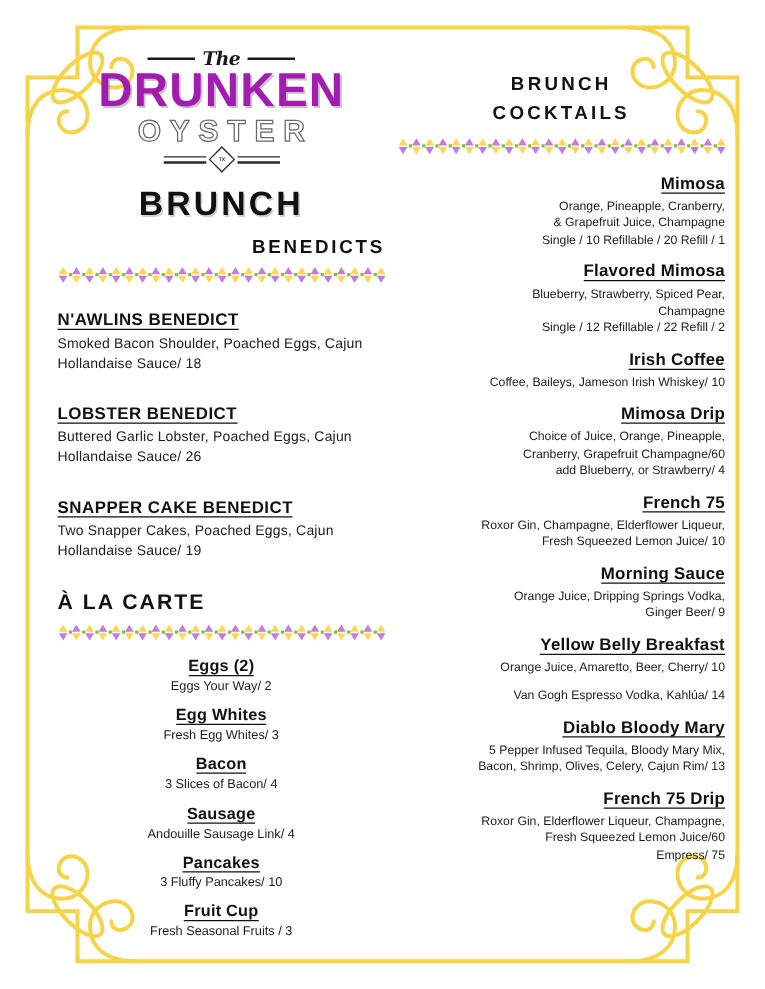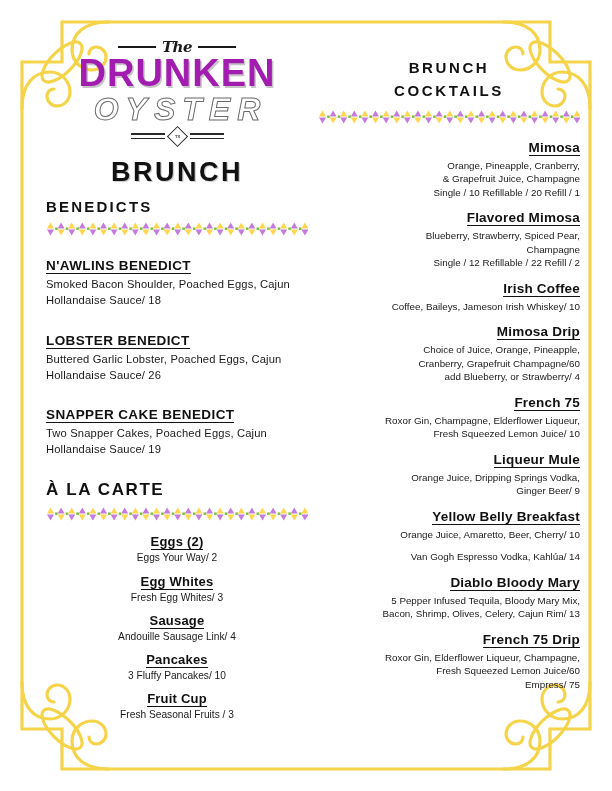--- a/index.html
+++ b/index.html
@@ -29,42 +29,42 @@
     font-style:italic;font-size:15px;font-weight:700;color:#1a1a1a;
     letter-spacing:-0.5px;line-height:1;
   }
   .logo-main{
     font-size:38px;font-weight:700;letter-spacing:1px;line-height:0.98;
     color:#a21caf;
     text-shadow:1.5px 1.5px 0 rgba(150,150,150,0.55);
     margin-top:-1px;
   }
   .logo-sub{
-    font-size:32px;font-weight:700;letter-spacing:7px;line-height:1.05;
+    font-size:24px;font-weight:700;letter-spacing:7px;line-height:1.05;
     color:transparent;
     -webkit-text-stroke:1px #6a6a6a;
-    margin-top:1px;margin-left:7px;font-style:italic;
+    margin-top:1px;margin-left:7px;
   }
   .logo-orn{display:flex;align-items:center;justify-content:center;gap:5px;margin-top:2px;}
   .logo-orn .dbl{display:flex;flex-direction:column;gap:3px;}
   .logo-orn .dbl span{display:block;width:34px;height:1.5px;background:#2a2a2a;}
   .diamond{
     width:13px;height:13px;border:1.4px solid #2a2a2a;transform:rotate(45deg);
     display:flex;align-items:center;justify-content:center;
   }
   .diamond i{transform:rotate(-45deg);font-style:normal;font-size:4px;font-weight:700;color:#333;letter-spacing:0;}
 
   
   .h-brunch{
     text-align:center;font-size:27px;font-weight:700;letter-spacing:2.5px;
     margin-top:13px;color:#111;
     text-shadow:1.2px 1.2px 0 rgba(160,160,160,0.5);
   }
   .h-section{
-    text-align:left;font-size:15px;font-weight:700;letter-spacing:2.2px;
+    text-align:right;font-size:15px;font-weight:700;letter-spacing:2.2px;
     margin-top:10px;color:#111;
   }
   .h-right{
     text-align:center;font-size:15px;font-weight:700;letter-spacing:2.6px;
     line-height:1.55;color:#111;
   }
   .h-alacarte{
     text-align:left;font-size:17px;font-weight:700;letter-spacing:1.6px;
     color:#111;
   }
@@ -344,20 +344,24 @@
       <div class="alc">
           <div class="alc-item">
             <div><span class="alc-title">Eggs (2)</span></div>
             <div class="alc-desc">Eggs Your Way/ 2</div>
           </div>
           <div class="alc-item">
             <div><span class="alc-title">Egg Whites</span></div>
             <div class="alc-desc">Fresh Egg Whites/ 3</div>
           </div>
           <div class="alc-item">
+            <div><span class="alc-title">Bacon </span></div>
+            <div class="alc-desc">3 Slices of Bacon/ 4</div>
+          </div>
+          <div class="alc-item">
             <div><span class="alc-title">Sausage</span></div>
             <div class="alc-desc">Andouille Sausage Link/ 4</div>
           </div>
           <div class="alc-item">
             <div><span class="alc-title">Pancakes</span></div>
             <div class="alc-desc">3 Fluffy Pancakes/ 10</div>
           </div>
           <div class="alc-item">
             <div><span class="alc-title">Fruit Cup</span></div>
             <div class="alc-desc">Fresh Seasonal Fruits / 3</div>
@@ -485,21 +489,21 @@
             </div>
           </div>
           <div class="ck-item">
             <div><span class="ck-title">French 75 </span></div>
             <div class="ck-desc">
               <div>Roxor Gin, Champagne, Elderflower Liqueur,</div>
               <div>Fresh Squeezed Lemon Juice/ 10</div>
             </div>
           </div>
           <div class="ck-item">
-            <div><span class="ck-title">Liqueur Mule</span></div>
+            <div><span class="ck-title">Morning Sauce</span></div>
             <div class="ck-desc">
               <div>Orange Juice, Dripping Springs Vodka,</div>
               <div>Ginger Beer/ 9</div>
             </div>
           </div>
           <div class="ck-item">
             <div><span class="ck-title">Yellow Belly Breakfast</span></div>
             <div class="ck-desc">
               <div>Orange Juice, Amaretto, Beer, Cherry/ 10</div>
             </div>

